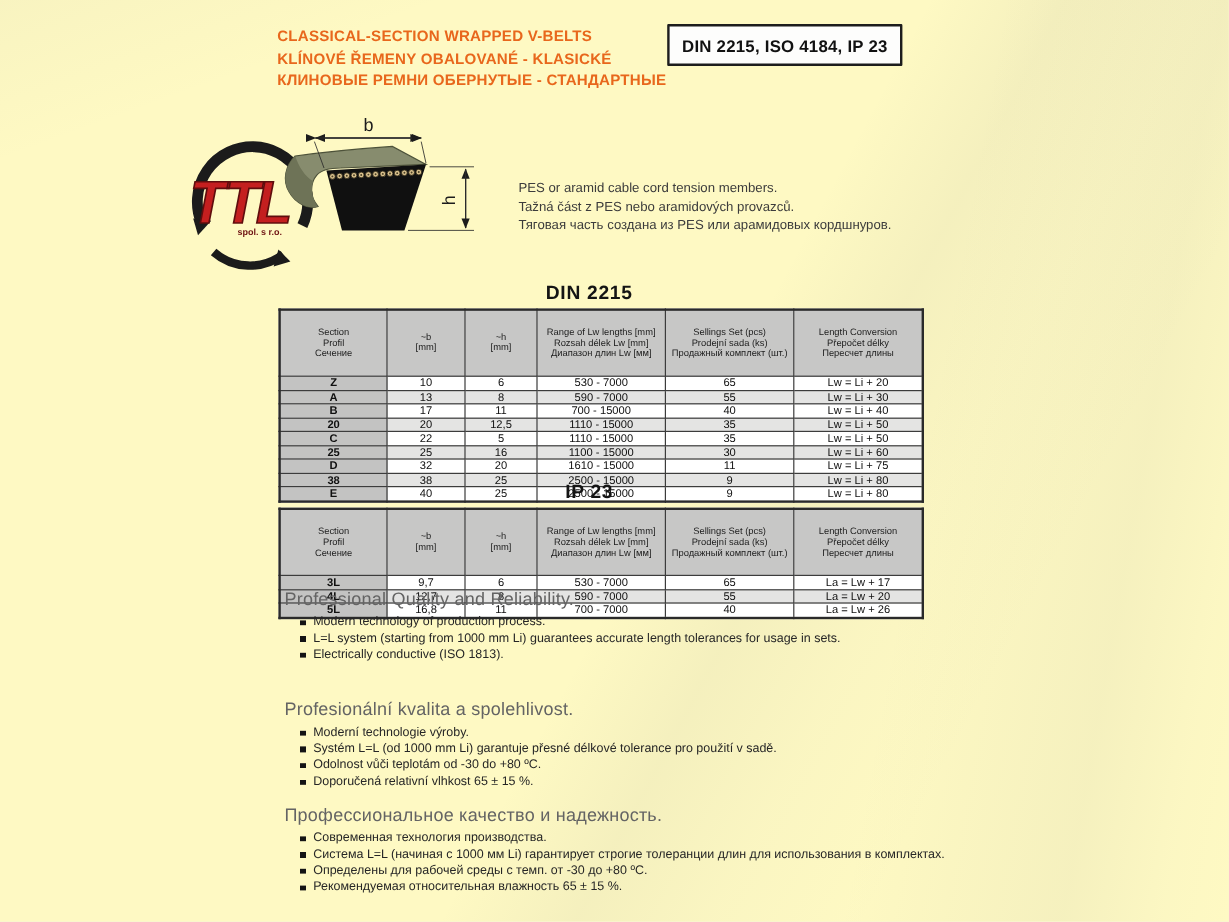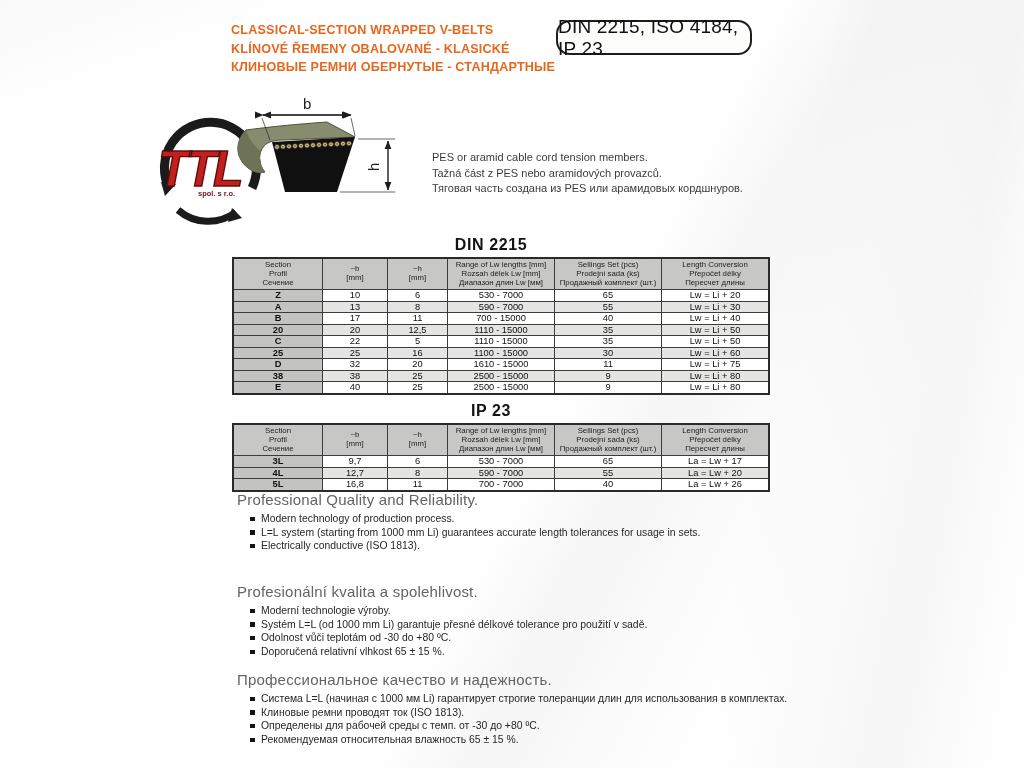--- a/index.html
+++ b/index.html
@@ -4,47 +4,47 @@
 <style>
   html,body{margin:0;padding:0;}
   body{
     width:1024px;height:768px;
     background:#eeeeec;
     font-family:"Liberation Sans", sans-serif;
     -webkit-font-smoothing:antialiased;
   }
   .page{
     position:relative;width:1024px;height:768px;
-    background:#ffffff;overflow:hidden;
+    background:#fef9c3;overflow:hidden;
   }
   .sheen{position:absolute;inset:0;pointer-events:none;}
   .sheen1{background:linear-gradient(118deg, rgba(0,0,0,0) 54%, rgba(120,120,120,0.07) 62%, rgba(160,160,160,0.04) 70%, rgba(0,0,0,0) 79%);}
   .sheen2{background:linear-gradient(100deg, rgba(0,0,0,0) 72%, rgba(130,130,130,0.07) 88%, rgba(180,180,180,0.03) 95%, rgba(0,0,0,0) 100%);}
   .sheen3{background:linear-gradient(160deg, rgba(140,140,140,0.05) 0%, rgba(0,0,0,0) 12%);}
 
   
   .titles{position:absolute;left:231px;top:21px;color:#e8671c;font-weight:700;font-size:12.6px;line-height:18.5px;letter-spacing:.2px;}
   .standards-box{
     position:absolute;left:556px;top:20px;width:192px;height:31px;
-    border:2.5px solid #1d1d1d;border-radius:14px;background:#fdfdfc;
+    border:2.5px solid #1d1d1d;border-radius:1px;background:#fdfdfc;
     display:flex;align-items:center;justify-content:center;
-    font-size:19px;font-weight:400;color:#111;letter-spacing:.2px;
+    font-size:14px;font-weight:700;color:#111;letter-spacing:.2px;
   }
 
   
   .intro{position:absolute;left:432px;top:150px;font-size:11px;line-height:15.6px;color:#3c3c3c;}
 
   
   .table-block{position:absolute;left:232px;width:517px;}
   .table-title{font-size:16px;font-weight:700;color:#141414;letter-spacing:.6px;margin:0 0 3px 1px;text-align:center;}
   table.spec{border-collapse:collapse;table-layout:fixed;width:517px;border:2px solid #2a2a2a;background:#fff;}
   table.spec th{
     background:#c7c7c6;border:1px solid #3c3c3c;
     font-size:7.8px;font-weight:400;line-height:8.8px;color:#1c1c1c;
-    padding:2px 1px;height:23px;text-align:center;
+    padding:14px 1px;height:23px;text-align:center;
   }
   table.spec td{
     border:1px solid #3c3c3c;font-size:9.3px;color:#101010;
     text-align:center;height:10.5px;padding:0 2px;line-height:10.5px;
   }
   table.spec td.rowhead{background:#c3c3c2;font-weight:700;font-size:9.3px;}
   table.spec tr.alt td:not(.rowhead){background:#e4e4e3;}
 
   
   .tsection{position:absolute;left:237px;width:560px;}
@@ -295,19 +295,19 @@
     <ul class="bullets">
         <li>Moderní technologie výroby.</li>
         <li>Systém L=L (od 1000 mm Li) garantuje přesné délkové tolerance pro použití v sadě.</li>
         <li>Odolnost vůči teplotám od -30 do +80 ºC.</li>
         <li>Doporučená relativní vlhkost 65 ± 15 %.</li>
       </ul>
   </div>
   <div class="tsection" style="top:671px;">
     <h2>Профессиональное качество и надежность.</h2>
     <ul class="bullets">
+        <li>Современная технология производства.</li>
         <li>Система L=L (начиная с 1000 мм Li) гарантирует строгие толеранции длин для использования в комплектах.</li>
-        <li>Клиновые ремни проводят ток (ISO 1813).</li>
         <li>Определены для рабочей среды с темп. от -30 до +80 ºC.</li>
         <li>Рекомендуемая относительная влажность 65 ± 15 %.</li>
       </ul>
   </div>
 </div>
 
 </body></html>

